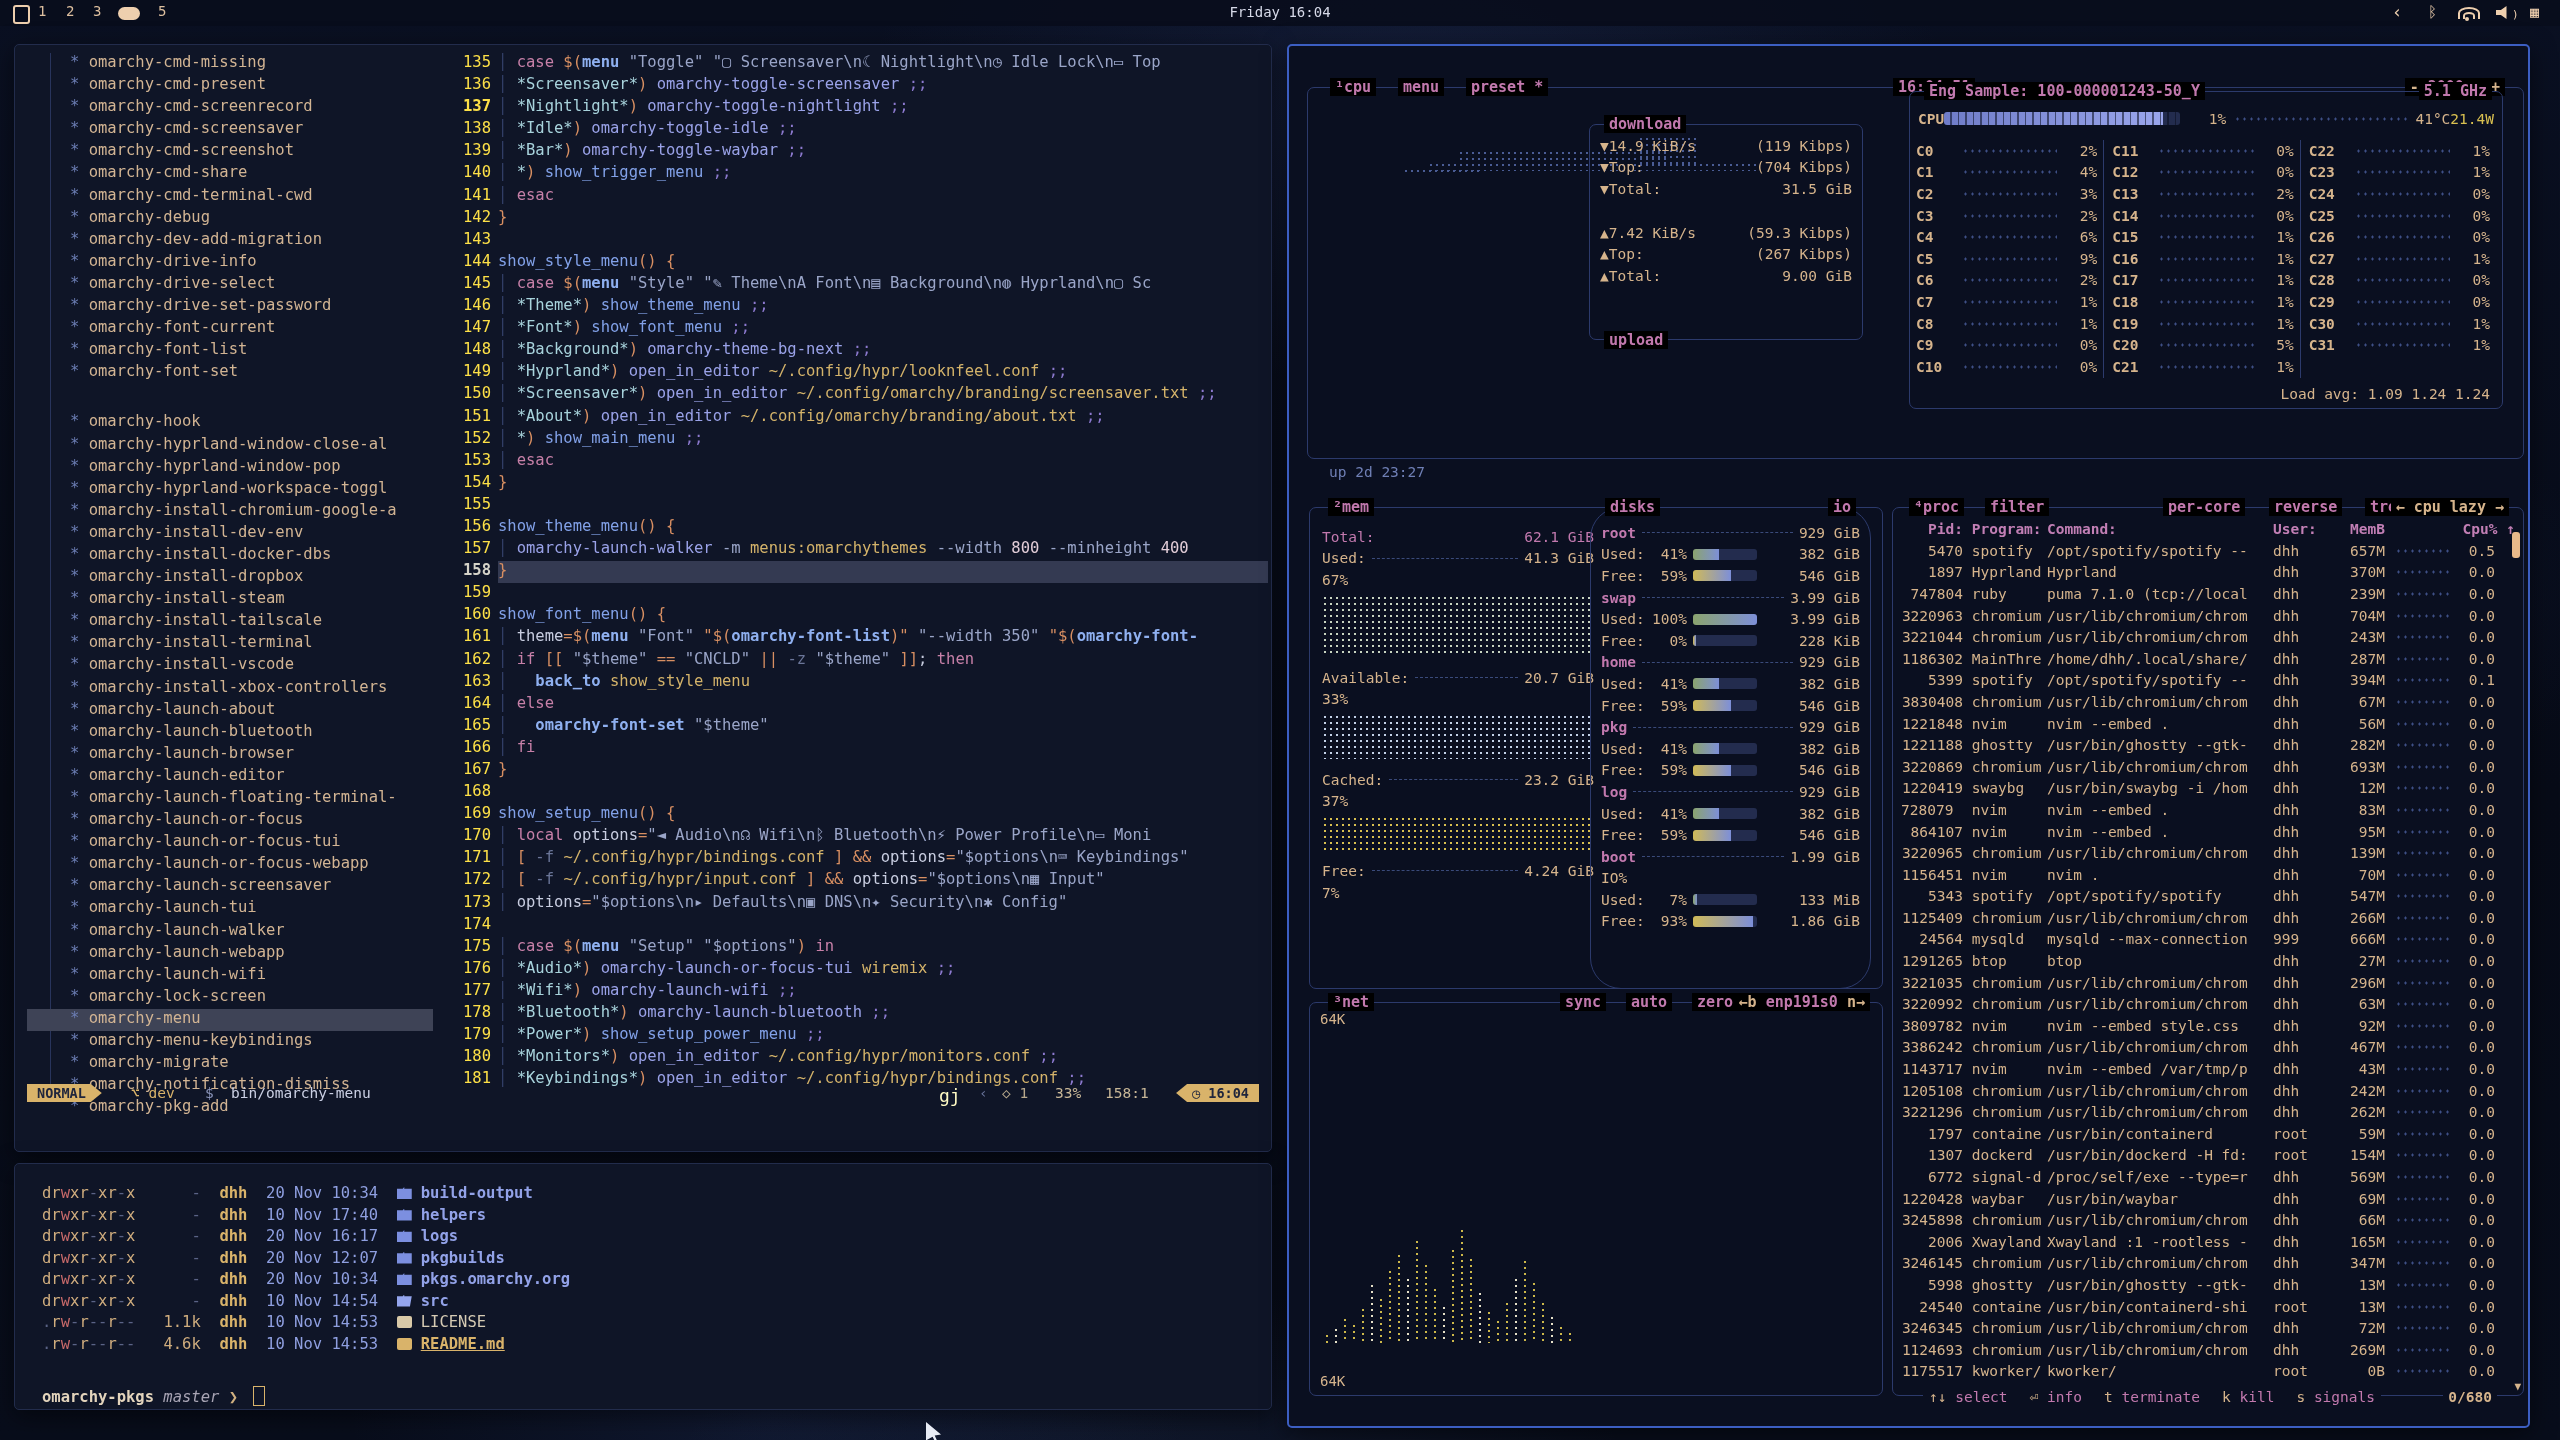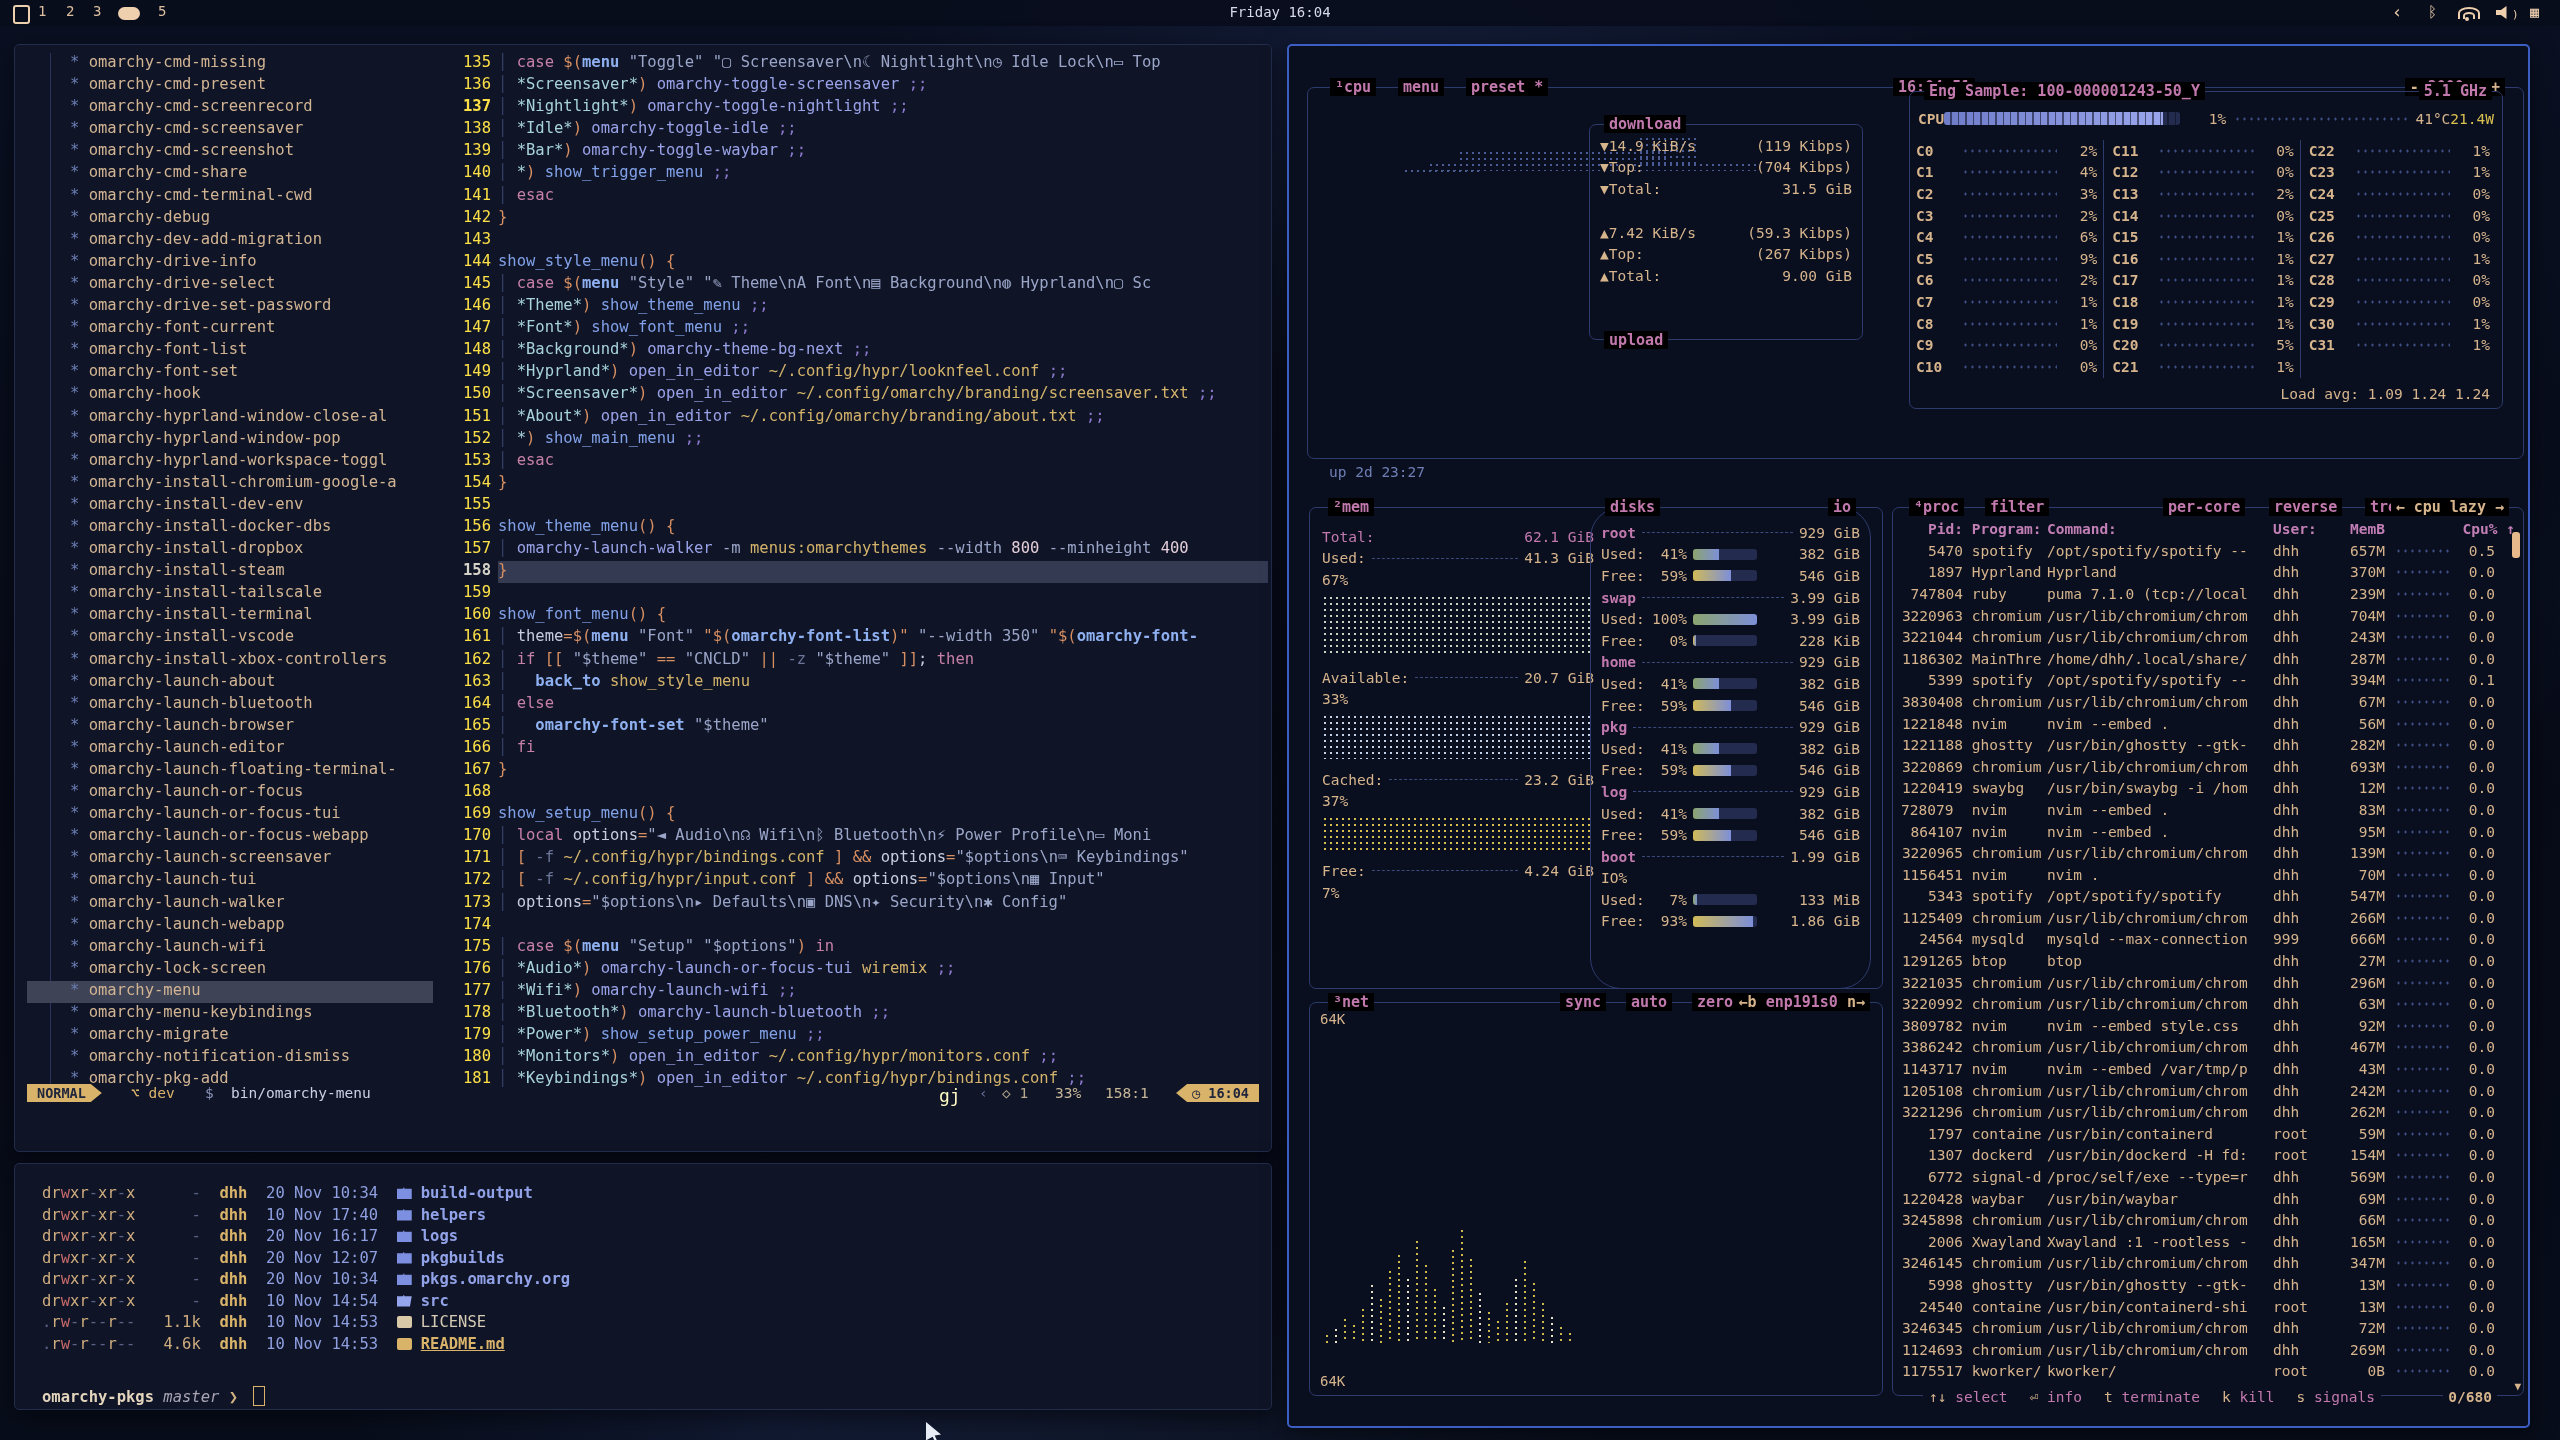--- a/index.html
+++ b/index.html
@@ -110,21 +110,21 @@
       <div style="height: 22.1px; white-space: pre; overflow: hidden; padding-left: 43px;"><span class="star">* </span><span class="filetext">omarchy-cmd-share</span></div>
       <div style="height: 22.1px; white-space: pre; overflow: hidden; padding-left: 43px;"><span class="star">* </span><span class="filetext">omarchy-cmd-terminal-cwd</span></div>
       <div style="height: 22.1px; white-space: pre; overflow: hidden; padding-left: 43px;"><span class="star">* </span><span class="filetext">omarchy-debug</span></div>
       <div style="height: 22.1px; white-space: pre; overflow: hidden; padding-left: 43px;"><span class="star">* </span><span class="filetext">omarchy-dev-add-migration</span></div>
       <div style="height: 22.1px; white-space: pre; overflow: hidden; padding-left: 43px;"><span class="star">* </span><span class="filetext">omarchy-drive-info</span></div>
       <div style="height: 22.1px; white-space: pre; overflow: hidden; padding-left: 43px;"><span class="star">* </span><span class="filetext">omarchy-drive-select</span></div>
       <div style="height: 22.1px; white-space: pre; overflow: hidden; padding-left: 43px;"><span class="star">* </span><span class="filetext">omarchy-drive-set-password</span></div>
       <div style="height: 22.1px; white-space: pre; overflow: hidden; padding-left: 43px;"><span class="star">* </span><span class="filetext">omarchy-font-current</span></div>
       <div style="height: 22.1px; white-space: pre; overflow: hidden; padding-left: 43px;"><span class="star">* </span><span class="filetext">omarchy-font-list</span></div>
       <div style="height: 22.1px; white-space: pre; overflow: hidden; padding-left: 43px;"><span class="star">* </span><span class="filetext">omarchy-font-set</span></div>
-      <div style="height: 22.1px; white-space: pre; overflow: hidden; padding-left: 43px;"><span class="star">* </span><span class="filetext">omarchy-hook</span></div>
+      <div style="height: 22.1px; white-space: pre; overflow: hidden; padding-left: 43px; margin-top: 28px;"><span class="star">* </span><span class="filetext">omarchy-hook</span></div>
       <div style="height: 22.1px; white-space: pre; overflow: hidden; padding-left: 43px;"><span class="star">* </span><span class="filetext">omarchy-hyprland-window-close-al</span></div>
       <div style="height: 22.1px; white-space: pre; overflow: hidden; padding-left: 43px;"><span class="star">* </span><span class="filetext">omarchy-hyprland-window-pop</span></div>
       <div style="height: 22.1px; white-space: pre; overflow: hidden; padding-left: 43px;"><span class="star">* </span><span class="filetext">omarchy-hyprland-workspace-toggl</span></div>
       <div style="height: 22.1px; white-space: pre; overflow: hidden; padding-left: 43px;"><span class="star">* </span><span class="filetext">omarchy-install-chromium-google-a</span></div>
       <div style="height: 22.1px; white-space: pre; overflow: hidden; padding-left: 43px;"><span class="star">* </span><span class="filetext">omarchy-install-dev-env</span></div>
       <div style="height: 22.1px; white-space: pre; overflow: hidden; padding-left: 43px;"><span class="star">* </span><span class="filetext">omarchy-install-docker-dbs</span></div>
       <div style="height: 22.1px; white-space: pre; overflow: hidden; padding-left: 43px;"><span class="star">* </span><span class="filetext">omarchy-install-dropbox</span></div>
       <div style="height: 22.1px; white-space: pre; overflow: hidden; padding-left: 43px;"><span class="star">* </span><span class="filetext">omarchy-install-steam</span></div>
       <div style="height: 22.1px; white-space: pre; overflow: hidden; padding-left: 43px;"><span class="star">* </span><span class="filetext">omarchy-install-tailscale</span></div>
       <div style="height: 22.1px; white-space: pre; overflow: hidden; padding-left: 43px;"><span class="star">* </span><span class="filetext">omarchy-install-terminal</span></div>

